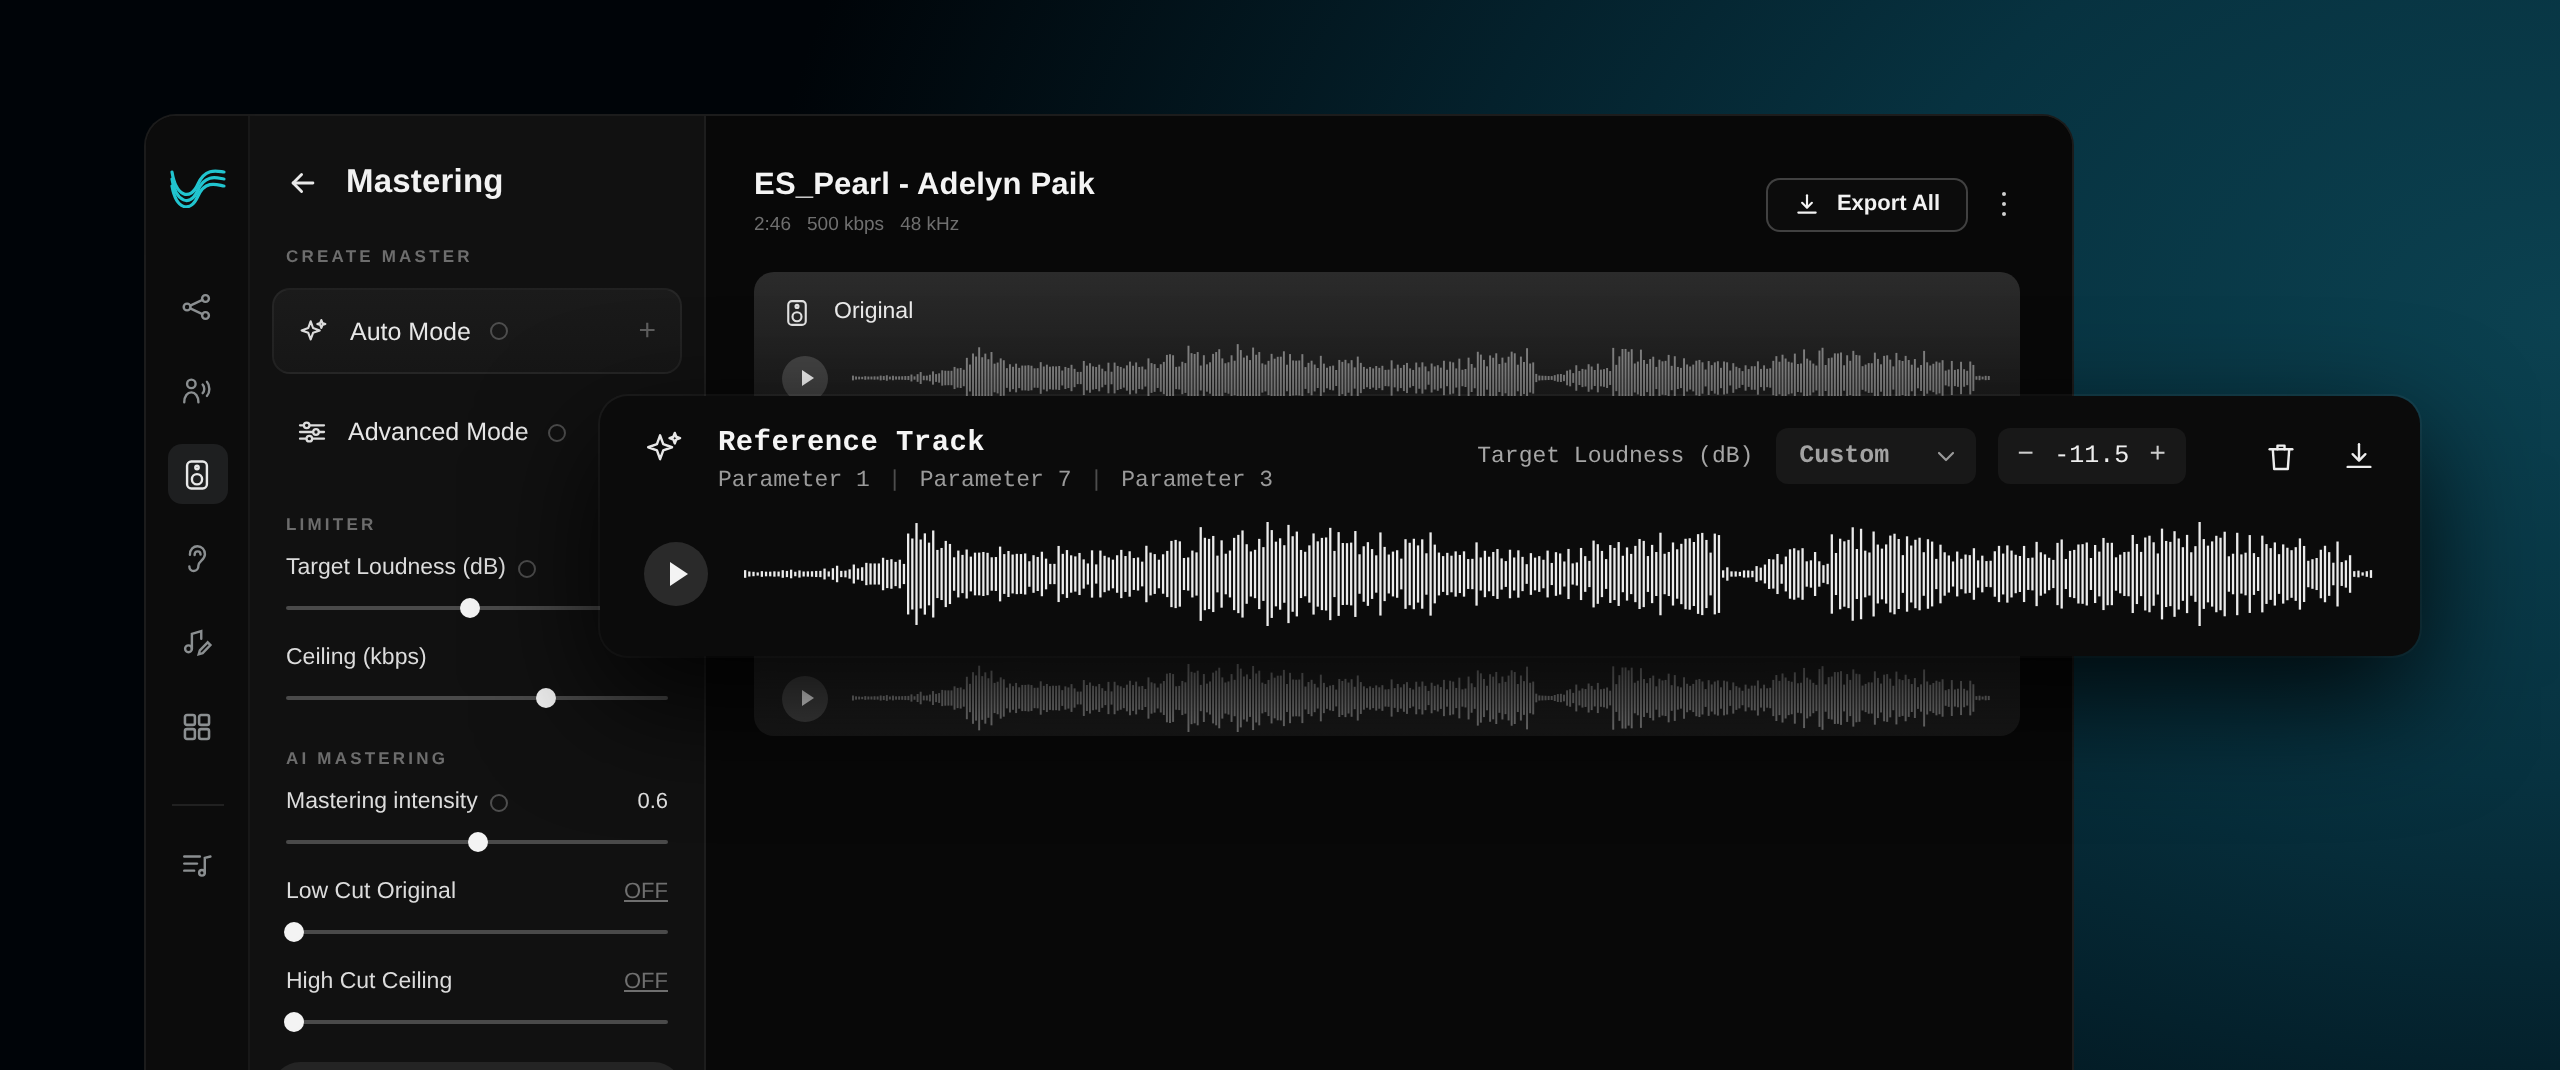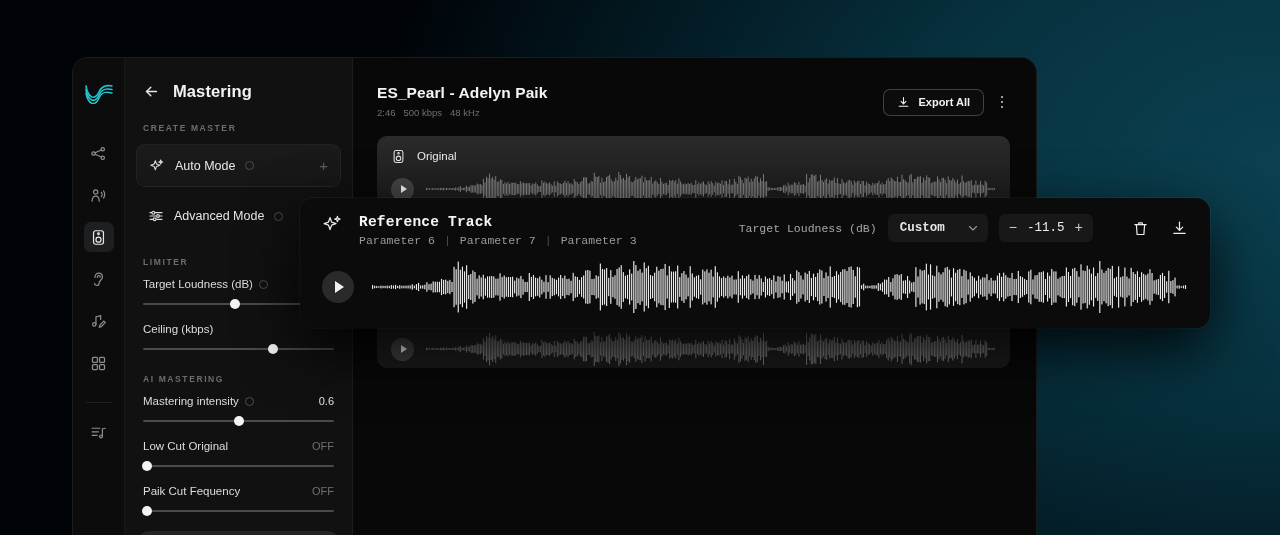--- a/index.html
+++ b/index.html
@@ -76,21 +76,21 @@
   .info-dot {
     width: 9px; height: 9px; border-radius: 50%;
     border: 1px solid #4e4e4e; display: inline-block; flex: 0 0 9px;
   }
   .plus-s { margin-left: auto; color: #5e5e5e; font-size: 15px; line-height: 1; }
 
   .ctrl { padding: 0 18px; margin-bottom: 14px; }
   .ctrl-row { display: flex; align-items: center; gap: 6px; margin-bottom: 9px; }
   .ctrl-label { font-size: 11.5px; color: #dcdcdc; }
   .ctrl-val { margin-left: auto; font-size: 11px; color: #e2e2e2; }
-  .ctrl-val.off { color: #6f6f6f; }
+  .ctrl-val.off { color: #6f6f6f; text-decoration: underline; }
   .track { position: relative; height: 10px; }
   .track .line { position: absolute; top: 4px; left: 0; right: 0; height: 1.5px; background: #4a4a4a; border-radius: 1px; }
   .track .knob {
     position: absolute; top: 0; width: 10px; height: 10px; border-radius: 50%;
     background: #f3f3f3; transform: translateX(-5px);
   }
 
   .add-master {
     position: absolute; left: 11px; right: 11px; bottom: 12px;
     height: 28px; border-radius: 14px; background: #242424;
@@ -121,21 +121,21 @@
     position: relative;
   }
   .trow-head { display: flex; align-items: center; gap: 11px; height: 20px; }
   .trow-ico { color: #e2e2e2; width: 15px; height: 15px; display: block; }
   .trow-name { font-size: 11.5px; color: #eaeaea; }
   .trow-ctrls { margin-left: auto; display: flex; align-items: center; gap: 9px; }
   .tl-label { font-size: 9.5px; color: #8d8d8d; }
   .sel {
     display: flex; align-items: center; gap: 14px;
     height: 21px; padding: 0 7px 0 9px; border-radius: 5px; background: #141414;
-    font-size: 10.5px; color: #e5e5e5; font-weight: bold;
+    font-size: 10.5px; color: #a3a3a3; font-weight: bold;
   }
   .chev { color: #9a9a9a; width: 10px; height: 10px; display: block; }
   .stepper {
     display: flex; align-items: center; gap: 7px;
     height: 21px; padding: 0 7px; border-radius: 5px; background: #141414;
     font-size: 10.5px; color: #ededed;
   }
   .stepper .sg { color: #b6b6b6; font-size: 12px; line-height: 1; }
   .trow-icons { display: flex; gap: 9px; margin-left: 3px; opacity: .30; }
   .trow-icons svg { width: 13px; height: 13px; color: #d8d8d8; display: block; }
@@ -341,21 +341,21 @@
           <span class="ctrl-val off">OFF</span>
         </div>
         <div class="track">
           <div class="line"></div>
           <div class="knob" style="left:2%"></div>
         </div>
       </div>
 
       <div class="ctrl">
         <div class="ctrl-row">
-          <span class="ctrl-label">Paik Cut Fequency</span>
+          <span class="ctrl-label">High Cut Ceiling</span>
           <span class="ctrl-val off">OFF</span>
         </div>
         <div class="track">
           <div class="line"></div>
           <div class="knob" style="left:2%"></div>
         </div>
       </div>
 
       <div class="add-master">
         <span>Add Target</span>
@@ -1582,21 +1582,21 @@
 
   <div class="float">
     <div class="float-head">
       <svg class="float-spark" viewBox="0 0 24 24" fill="none" stroke="currentColor" stroke-width="1.4" stroke-linejoin="round">
         <path d="M9.2 4.2 L11 9.2 L16 11 L11 12.8 L9.2 17.8 L7.4 12.8 L2.4 11 L7.4 9.2 Z"></path>
         <path d="M17.6 2.8 L18.4 5 L20.6 5.8 L18.4 6.6 L17.6 8.8 L16.8 6.6 L14.6 5.8 L16.8 5 Z"></path>
       </svg>
       <div>
         <div class="float-title">Reference Track</div>
         <div class="float-params">
-          <span>Parameter 6</span>
+          <span>Parameter 1</span>
           <span class="bar">|</span>
           <span>Parameter 7</span>
           <span class="bar">|</span>
           <span>Parameter 3</span>
         </div>
       </div>
       <div class="float-ctrls">
         <span class="tl-label">Target Loudness (dB)</span>
         <div class="sel">
           <span>Custom</span>

